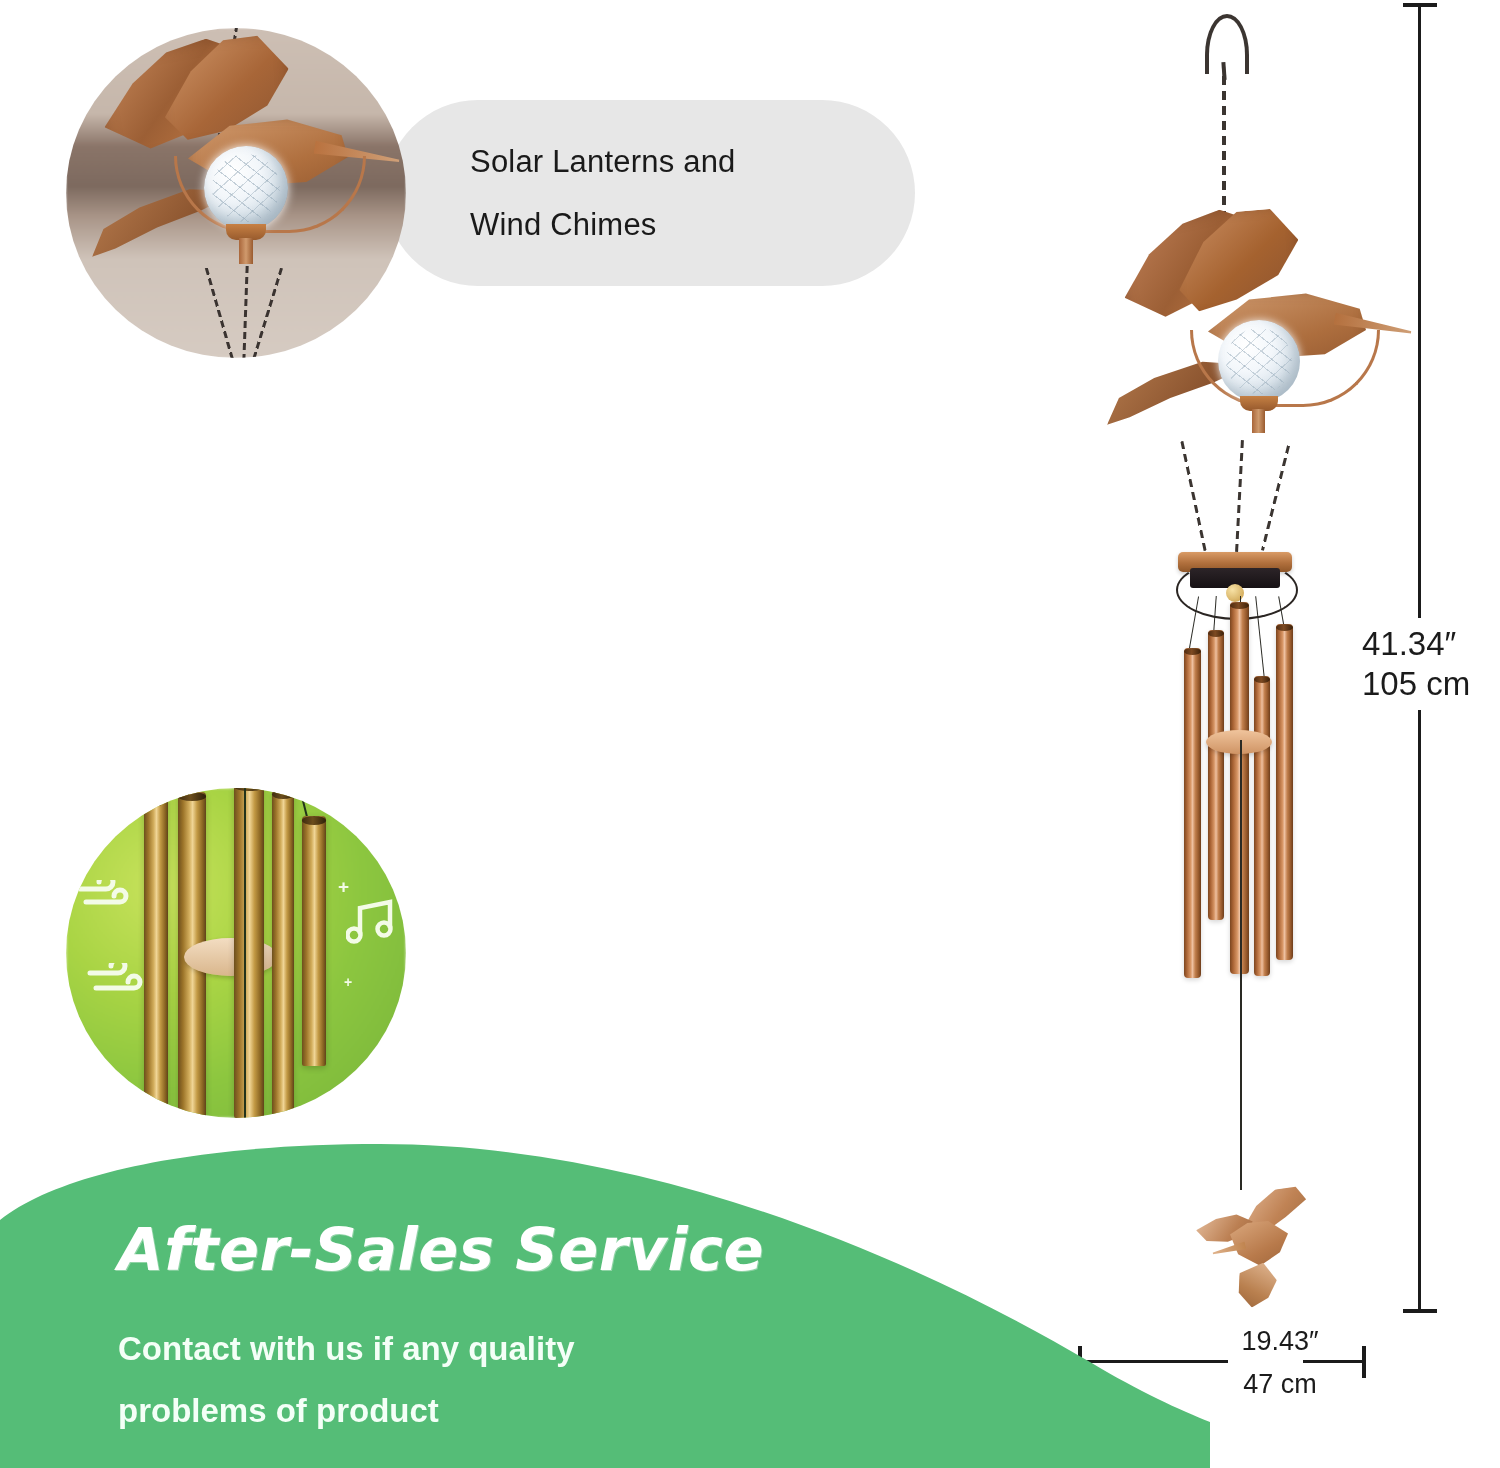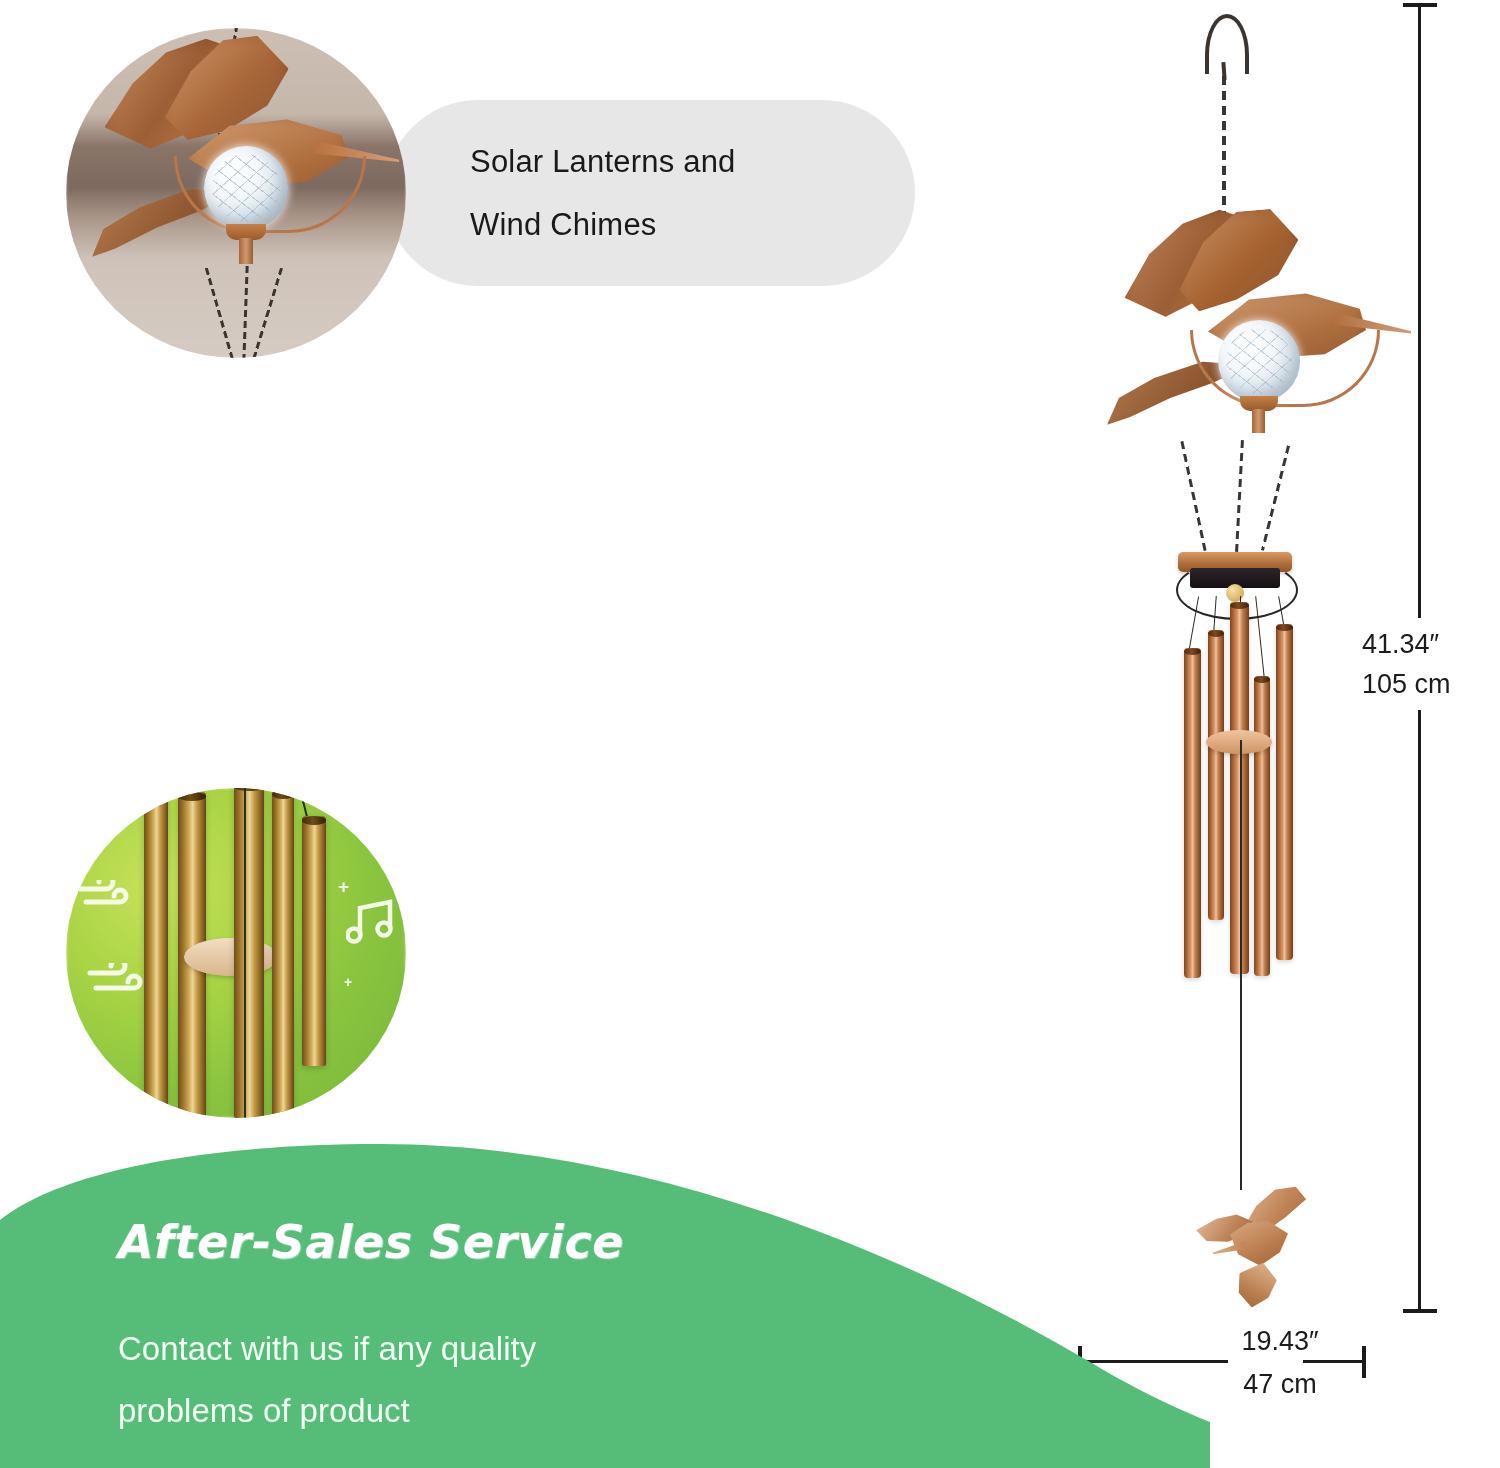--- a/index.html
+++ b/index.html
@@ -220,41 +220,41 @@
   .mb-tail{position:absolute;left:36px;top:76px;width:50px;height:46px;
         background:linear-gradient(200deg,#e4bb98,#b9804f 62%,#9b6439);
         clip-path:polygon(56% 0%,88% 34%,76% 74%,46% 100%,16% 72%,12% 30%);
         transform:rotate(8deg);border-radius:4px;}
 
   
   .dimline-v{position:absolute;left:1418px;top:3px;width:3px;height:1310px;background:#1b1b1b;}
   .cap-h{position:absolute;width:34px;height:4px;background:#1b1b1b;left:1403px;}
   .cap-top{top:3px;} .cap-bot{top:1309px;}
   .dim-v-label{position:absolute;left:1362px;top:618px;width:120px;background:#fff;
-        text-align:left;font-size:27px;line-height:40px;color:#1b1b1b;padding:6px 0;}
+        text-align:left;font-size:33px;line-height:40px;color:#1b1b1b;padding:6px 0;}
   .dim-v-label span{display:block;}
 
   .dimline-h{position:absolute;top:1360px;height:3px;background:#1b1b1b;}
   .dh-left{left:1078px;width:150px;} .dh-right{left:1303px;width:62px;}
   .cap-v{position:absolute;width:4px;height:32px;background:#1b1b1b;top:1346px;}
   .cap-l{left:1078px;} .cap-r{left:1362px;}
   .dim-h-label{position:absolute;left:1180px;top:1320px;width:200px;text-align:center;
         font-size:27px;line-height:43px;color:#1b1b1b;}
   .dim-h-label span{display:block;}
 
   
   .greenwrap{position:absolute;left:0;top:1110px;width:1500px;height:358px;overflow:hidden;}
   .greenwrap svg{display:block;}
-  .gtitle{position:absolute;left:118px;top:1215px;font-size:46px;color:#ffffff;
+  .gtitle{position:absolute;left:118px;top:1215px;font-size:59px;color:#ffffff;
         font-weight:700;font-style:italic;letter-spacing:.5px;
         font-family:"DejaVu Sans","Liberation Sans",sans-serif;
         text-shadow:1px 1px 0 rgba(255,255,255,.35);}
   .gsub{position:absolute;left:118px;top:1318px;width:620px;font-size:33px;line-height:62px;
         color:#f4fff7;}
-  .gsub span{display:block;}
+  .gsub span{display:block;font-weight:bold;}
 </style>
 </head>
 <body>
 
 <div class="stage">
 
   <div class="feature f1">
     <div class="pill">
       <div class="pill-text">
         <span class="ln">Solar Lanterns and</span>

